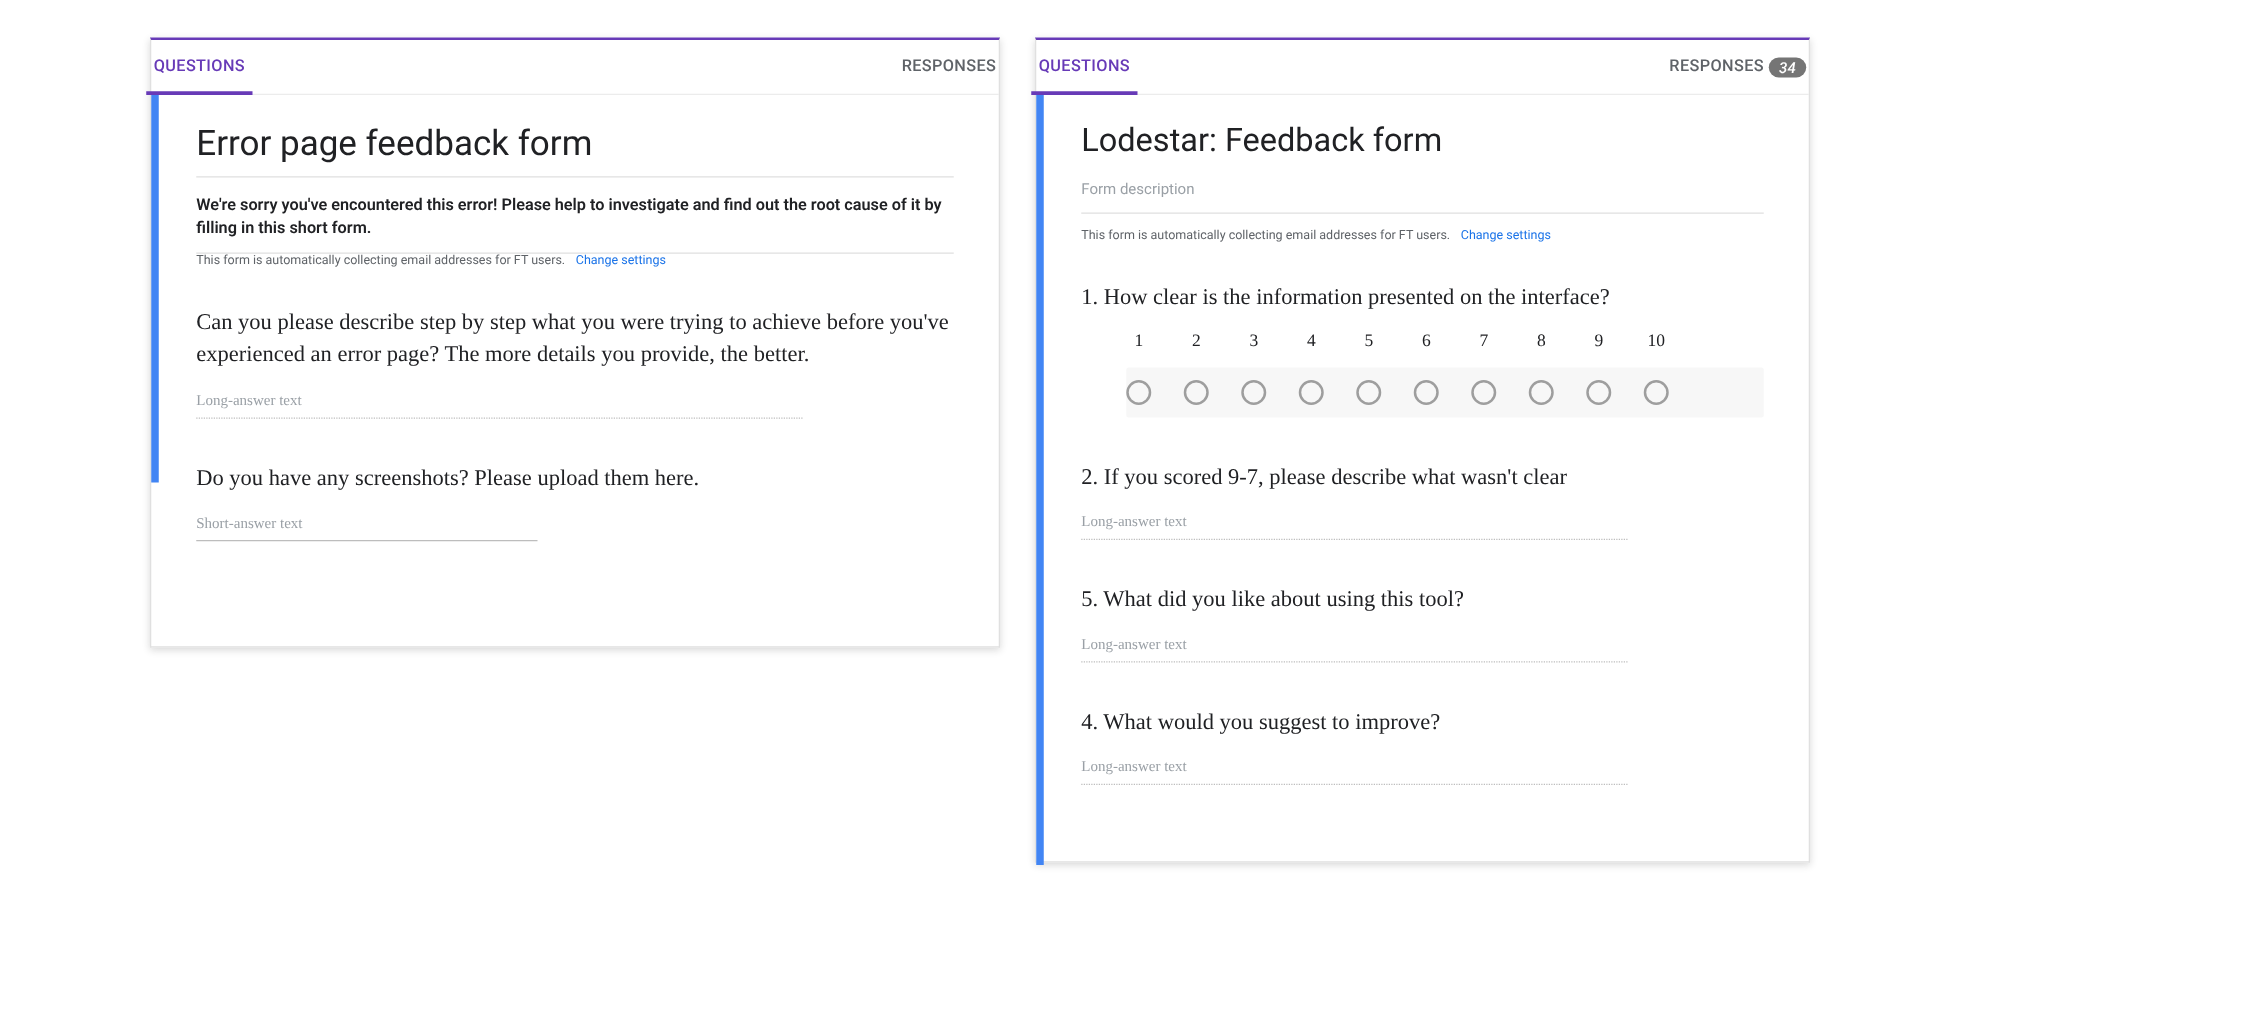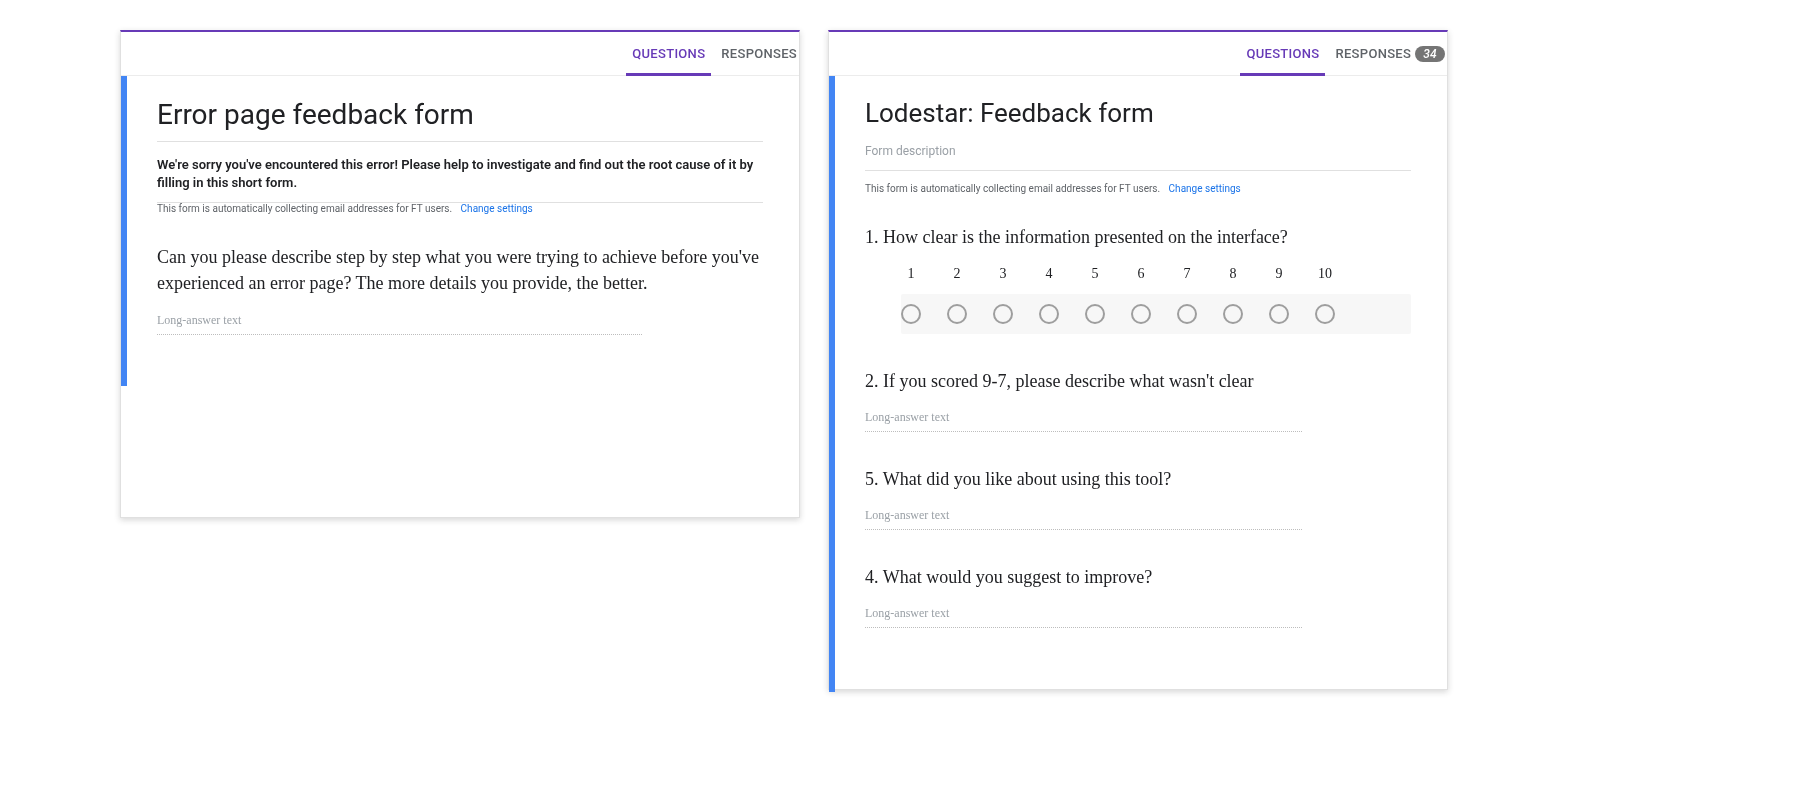--- a/index.html
+++ b/index.html
@@ -22,24 +22,24 @@
       border: 1px solid #e0e0e0;
       border-top: 2px solid #673ab7;
       box-shadow: 0 2px 6px rgba(32,33,36,.18);
     }
     .frame-left  { left: 120px; top: 30px; width: 680px; height: 488px; }
     .frame-right { left: 828px; top: 30px; width: 620px; height: 660px; }
 
     .tabs {
       height: 44px;
       display: flex;
-      justify-content: flex-end;
+      justify-content: space-between;
       align-items: center;
       border-bottom: 1px solid #ececec;
-      gap: 12px;
+      gap: 24px;
       font-size: 13px;
       letter-spacing: .3px;
       font-weight: 500;
     }
     .tab { color: #5f6368; cursor: pointer; padding: 0 2px; height: 100%; display: flex; align-items: center; position: relative; }
     .tab.active { color: #673ab7; }
     .tab.active::after { content:""; position:absolute; left:-4px; right:-4px; bottom:-1px; height:3px; background:#673ab7; }
     .badge {
       background:#757575; color:#fff; border-radius:8px; padding:1px 8px; font-size:12px; margin-left:4px;font-style:italic;
     }
@@ -103,20 +103,24 @@
       <div class="collect-note">
         <span>This form is automatically collecting email addresses for FT users.</span>
         <a>Change settings</a>
       </div>
 
       <div class="question-block">
         <div class="question-title">Can you please describe step by step what you were trying to achieve before you've experienced an error page? The more details you provide, the better.</div>
         <div class="answer-hint long">Long-answer text</div>
       </div>
 
+      <div class="question-block">
+        <div class="question-title">Do you have any screenshots? Please upload them here.</div>
+        <div class="answer-hint short">Short-answer text</div>
+      </div>
     </div>
   </div>
 
   <div class="form-frame frame-right">
     <div class="tabs">
       <div class="tab active">QUESTIONS</div>
       <div class="tab">
         <span>RESPONSES</span>
         <span class="badge">34</span>
       </div>

